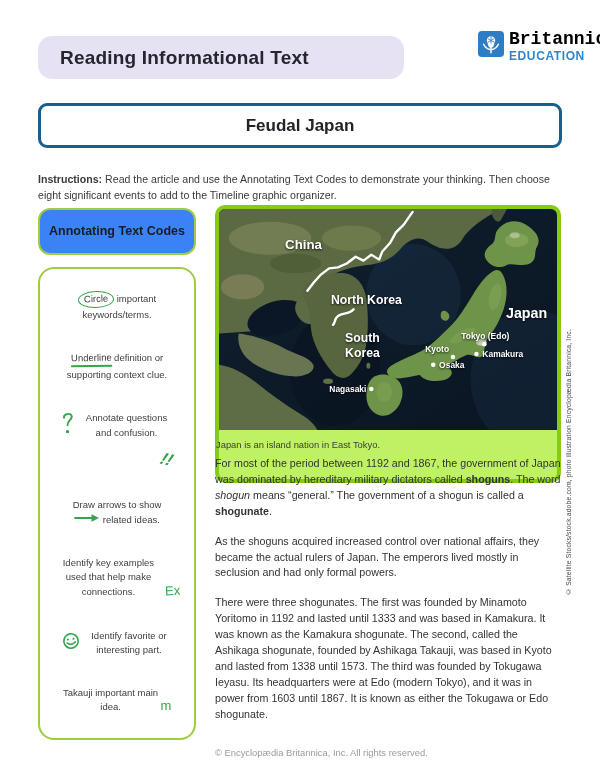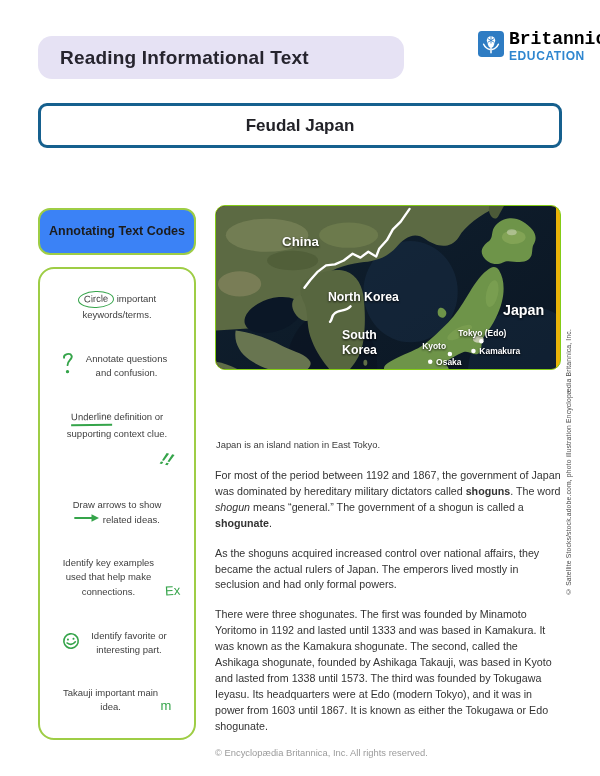--- a/index.html
+++ b/index.html
@@ -61,37 +61,37 @@
   .mark-bang{
     position:absolute;right:13px;bottom:-3px;font-size:17px;font-weight:600;
     color:#35a44a;transform:rotate(14deg) skewX(-10deg);font-style:italic;
   }
   .mark-ex{font-size:13px;color:#35a44a;font-weight:500;display:inline-block;transform:rotate(-3deg);margin-left:2px;}
   .mark-m{font-size:13px;color:#35a44a;font-weight:500;margin-left:2px;}
   .inline-arrow{vertical-align:middle;}
 
   
   .map-frame{
-    position:absolute;left:215px;top:205px;width:346px;height:165px;box-sizing:border-box;
-    border:1px solid #84cc16;border-radius:10px;overflow:hidden;background:#eab308;
+    position:absolute;left:215px;top:205px;width:346px;height:278px;box-sizing:border-box;
+    border:4px solid #84cc16;border-radius:10px;overflow:hidden;background:#bef264;
   }
   .map-frame svg{display:block;}
   .map-label{fill:#ffffff;font-weight:700;font-family:"Liberation Sans",sans-serif;}
   .city-label{fill:#ffffff;font-weight:700;font-size:8.6px;font-family:"Liberation Sans",sans-serif;}
 
   .credit-vert{
     position:absolute;left:565px;top:207px;height:388px;width:11px;
     writing-mode:vertical-rl;transform:rotate(180deg);
     font-size:6.8px;color:#4a4a4a;letter-spacing:.15px;white-space:nowrap;
   }
 
   .caption{position:absolute;left:216px;top:439px;font-size:9.4px;color:#3c3c3c;}
 
   .article{position:absolute;left:215px;top:456px;width:348px;}
-  .article p{margin:12px 0 14px 0;font-size:10.7px;line-height:15.9px;color:#333;}
+  .article p{margin:0 0 14px 0;font-size:10.7px;line-height:15.9px;color:#333;}
 
   .footer{
     position:absolute;left:215px;top:747px;width:347px;text-align:left;
     font-size:9.4px;color:#9b9b9b;
   }
 </style>
 </head>
 <body>
 
 <div class="page">
@@ -121,43 +121,44 @@
     <span class="logo-txt">
       <span class="logo-name">Britannica</span>
       <span class="logo-sub">EDUCATION</span>
     </span>
   </div>
 
   <div class="title-box">
     <span>Feudal Japan</span>
   </div>
 
+  <p class="instructions"><span class="b">Instructions:</span><span> Read the article and use the Annotating Text Codes to demonstrate your thinking. Then choose eight significant events to add to the Timeline graphic organizer.</span></p>
 
   <div class="side-title">
     <span>Annotating Text Codes</span>
   </div>
 
   <div class="codes-box">
 
     <div class="code-item">
       <span class="circled">Circle</span><span> important keywords/terms.</span>
+    </div>
+
+    <div class="code-item">
+      <span class="underlined">Underline</span><span> definition or supporting context clue.</span>
     </div>
 
     <div class="code-item row-item">
       <span>
         <svg width="13" height="26" viewBox="0 0 13 26" style="transform:rotate(-4deg)">
           <path d="M2.5,6.5 C2,2.8 9,1.5 10.2,5 C11.3,8.2 5.5,9.5 5.5,14" fill="none" stroke="#35a44a" stroke-width="1.9" stroke-linecap="round"></path>
           <circle cx="5" cy="20.5" r="1.7" fill="#35a44a"></circle>
         </svg>
       </span>
       <span style="width:92px">Annotate questions and confusion.</span>
-    </div>
-
-    <div class="code-item">
-      <span class="underlined">Underline</span><span> definition or supporting context clue.</span>
     </div>
 
     <div class="code-item">
       <span class="mark-bang">!!</span>
     </div>
 
     <div class="code-item">
       <span>Draw arrows to show</span><br>
       <span class="inline-arrow">
         <svg width="26" height="10" viewBox="0 0 26 10">

